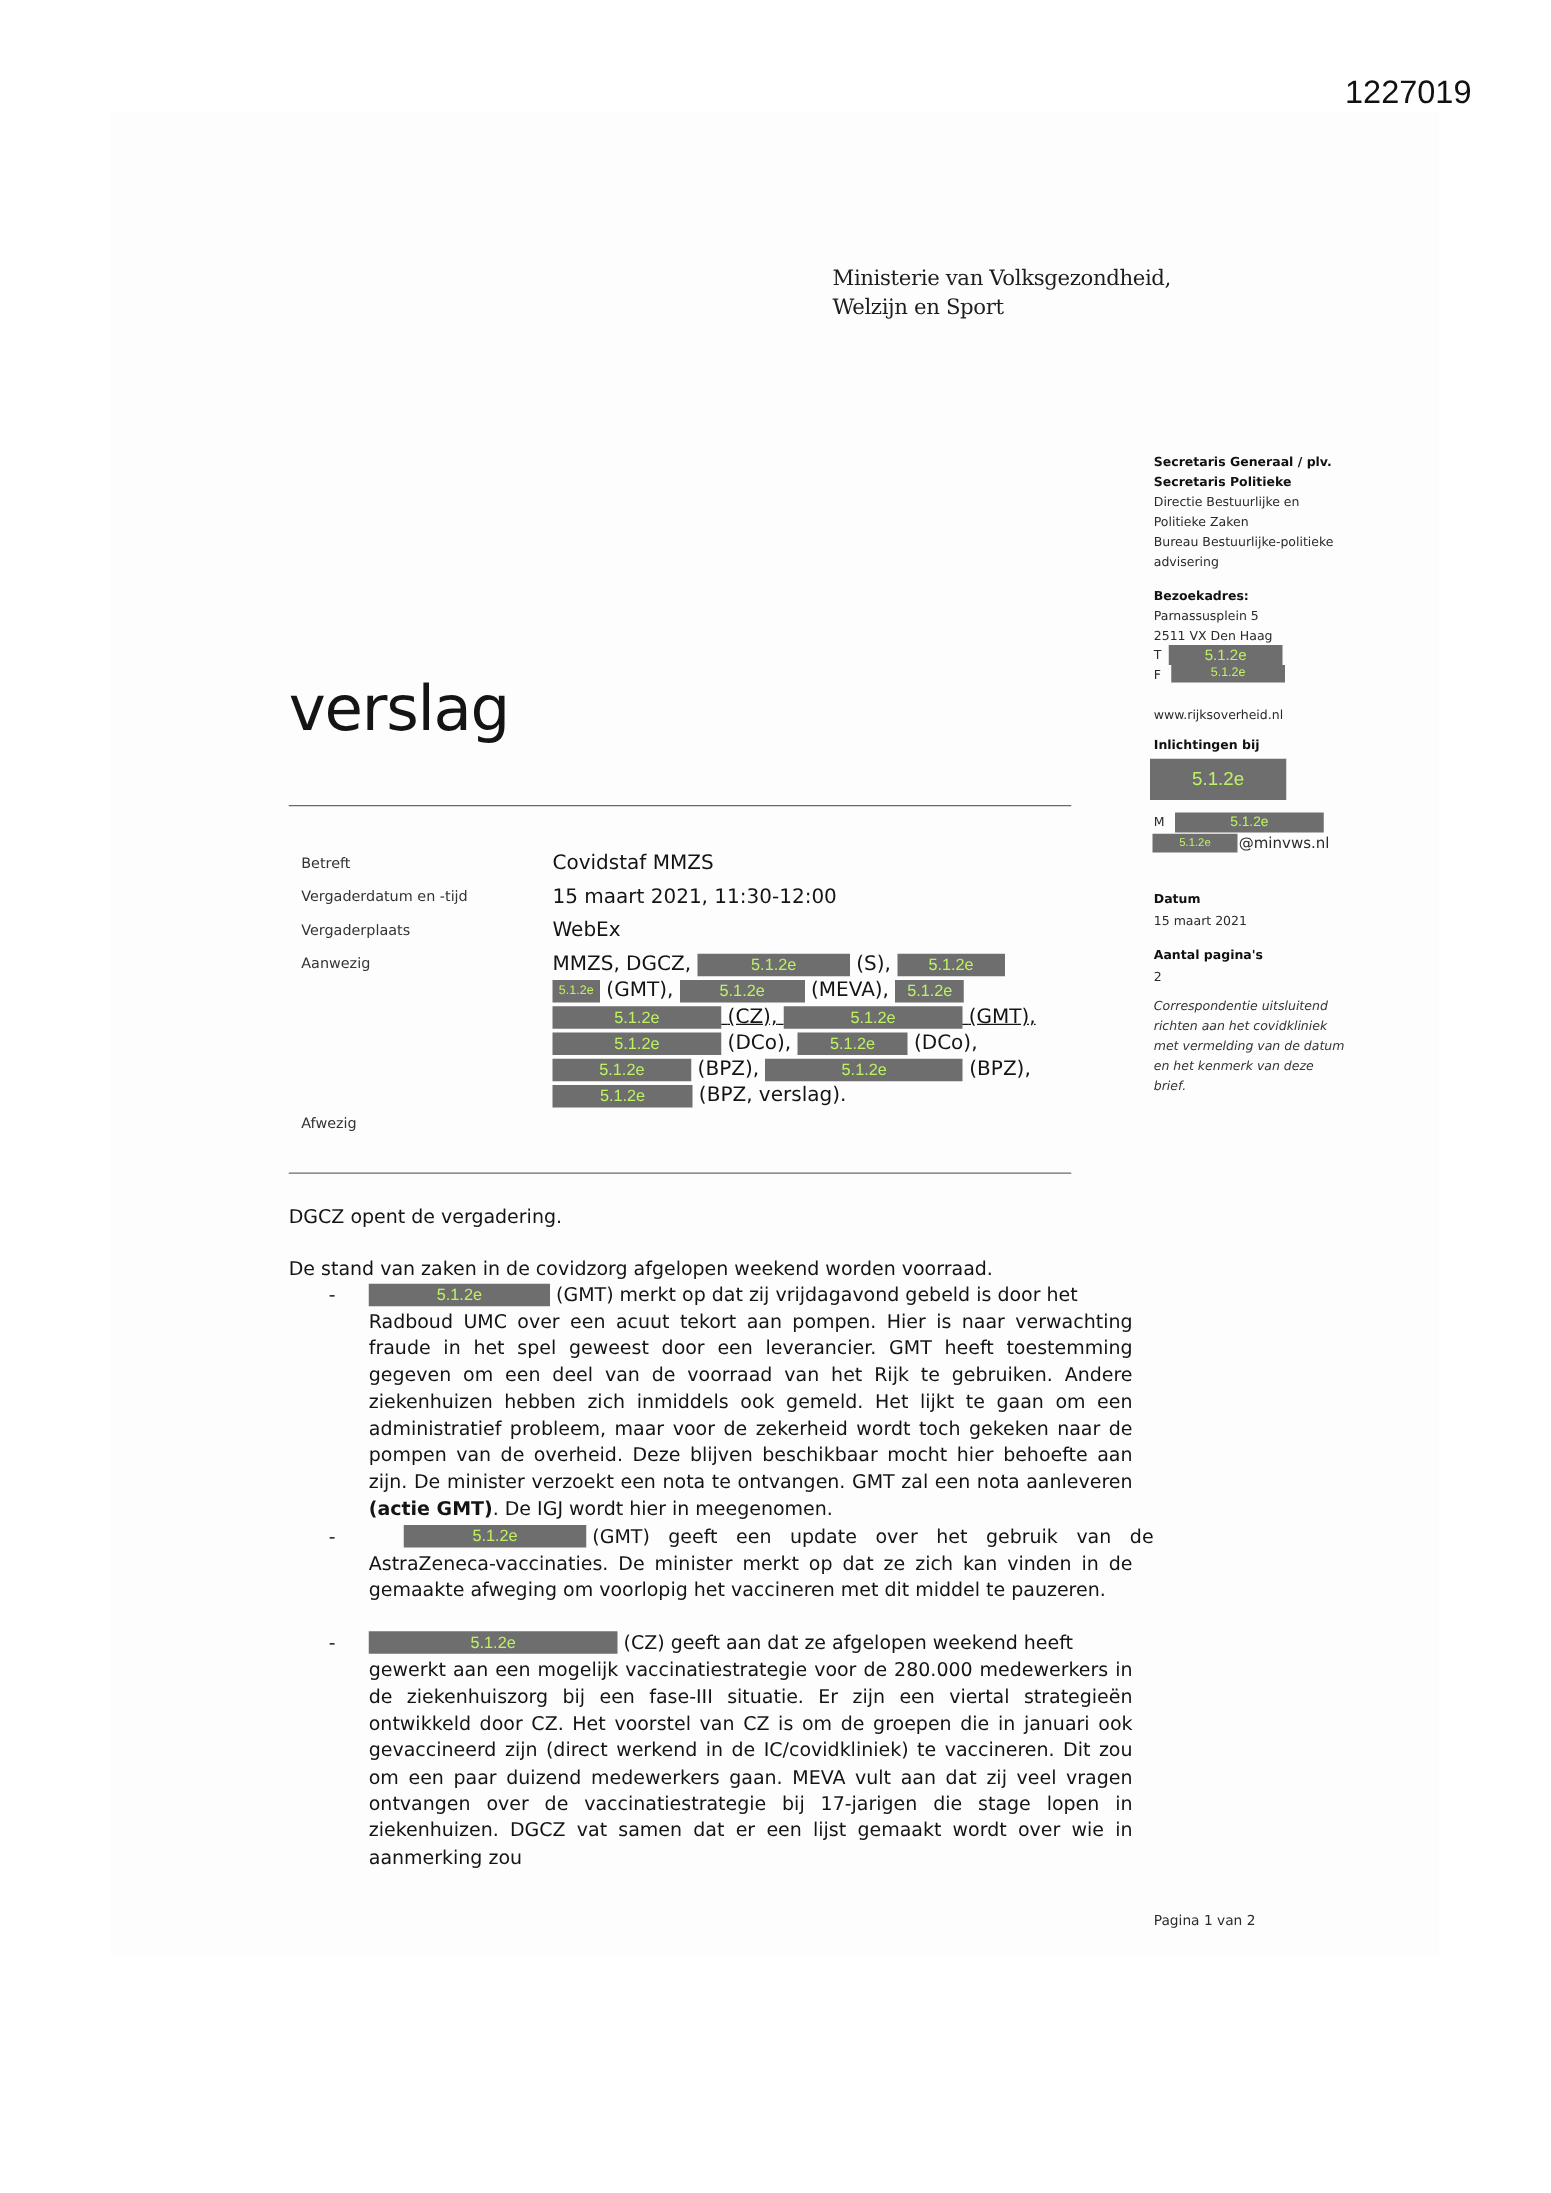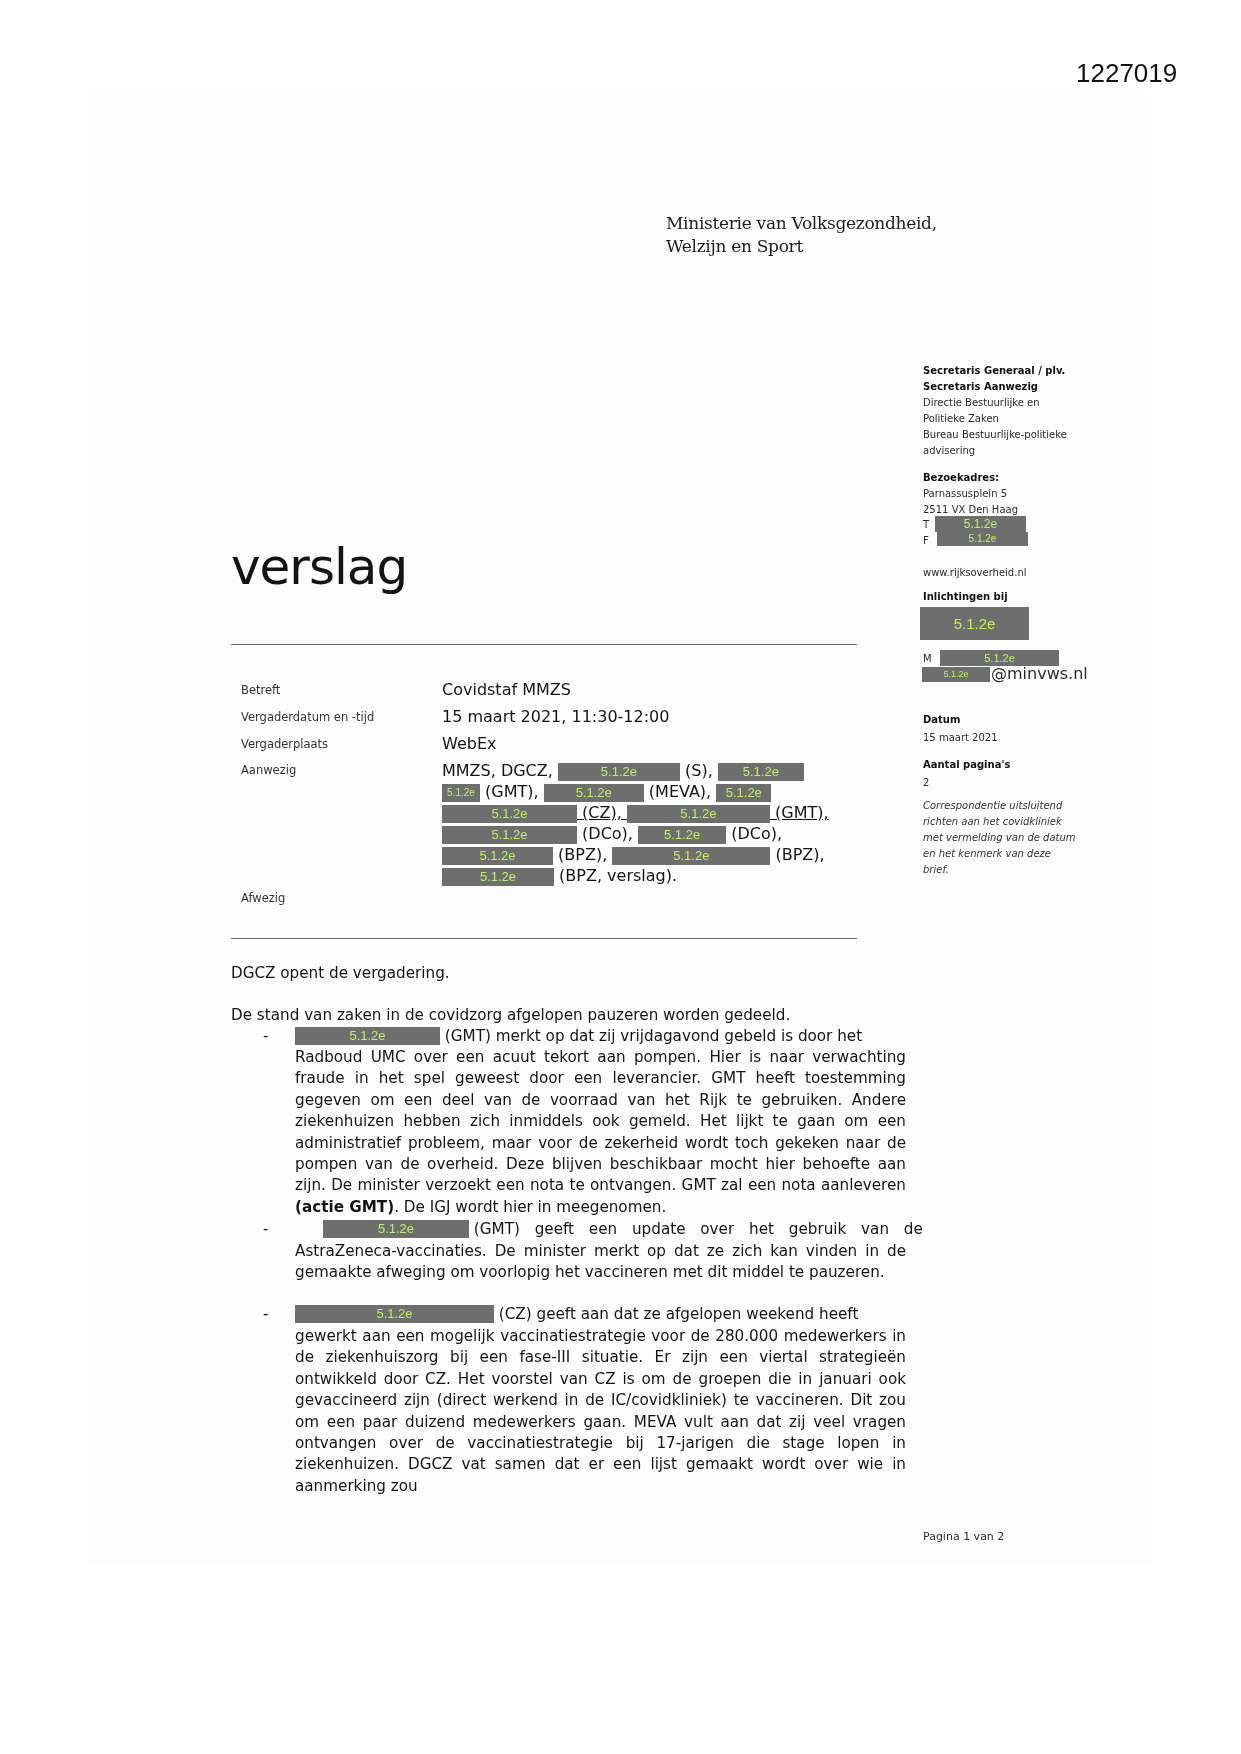--- a/index.html
+++ b/index.html
@@ -29,21 +29,21 @@
 
 <div class="ministry">
   <div>Ministerie van Volksgezondheid,</div>
   <div>Welzijn en Sport</div>
 </div>
 
 <div class="title">verslag</div>
 
 <div class="side" style="top:363px;">
   <div><b>Secretaris Generaal / plv.</b></div>
-  <div><b>Secretaris Aanwezig</b></div>
+  <div><b>Secretaris Politieke</b></div>
   <div>Directie Bestuurlijke en</div>
   <div>Politieke Zaken</div>
   <div>Bureau Bestuurlijke-politieke</div>
   <div>advisering</div>
 </div>
 <div class="side" style="top:470px;">
   <div><b>Bezoekadres:</b></div>
   <div>Parnassusplein 5</div>
   <div>2511 VX  Den Haag</div>
 </div>
@@ -57,21 +57,21 @@
 <span class="red abs-red" style="left:937px;top:532px;width:91px;height:14px;font-size:10px;line-height:14px;">5.1.2e</span>
 
 <div class="side" style="top:565px;">www.rijksoverheid.nl</div>
 <div class="side" style="top:589px;"><b>Inlichtingen bij</b></div>
 <span class="red abs-red" style="left:920px;top:607px;width:109px;height:33px;font-size:15px;line-height:33px;">5.1.2e</span>
 <div class="side" style="top:651px;">
   <span>M</span>
 </div>
 <span class="red abs-red" style="left:940px;top:650px;width:119px;height:16px;font-size:11px;line-height:16px;">5.1.2e</span>
 <span class="red abs-red" style="left:922px;top:667px;width:68px;height:15px;font-size:9px;line-height:15px;">5.1.2e</span>
-<div class="side" style="top:666px;left:991px;font-size:16px;">@minvws.nl</div>
+<div class="side" style="top:666px;left:991px;font-size:12px;">@minvws.nl</div>
 
 <div class="side" style="top:712px;">
   <div><b>Datum</b></div>
   <div style="margin-top:2px;">15 maart 2021</div>
 </div>
 <div class="side" style="top:757px;">
   <div><b>Aantal pagina's</b></div>
   <div style="margin-top:2px;">2</div>
 </div>
 <div class="side" style="top:798px;">
@@ -131,21 +131,21 @@
 <div class="meta-val" style="top:866px;">
   <span class="red" style="width:112px;height:18px;font-size:13px;line-height:18px;">5.1.2e</span>
   <span>(BPZ, verslag).</span>
 </div>
 
 <div class="meta-label" style="top:891px;">Afwezig</div>
 
 <div class="hr" style="top:938px;"></div>
 
 <div class="body-text" style="top:964px;">DGCZ opent de vergadering.</div>
-<div class="body-text" style="top:1006px;">De stand van zaken in de covidzorg afgelopen pauzeren worden gedeeld.</div>
+<div class="body-text" style="top:1006px;">De stand van zaken in de covidzorg afgelopen weekend worden voorraad.</div>
 
 <div class="dash" style="top:1027px;">-</div>
 <div class="body-text" style="left:295px;top:1027px;">
   <span class="red" style="width:145px;height:18px;font-size:13px;line-height:18px;vertical-align:1px;">5.1.2e</span>
   <span>(GMT) merkt op dat zij vrijdagavond gebeld is door het</span>
 </div>
 <div class="para" style="top:1047px;">
   <span>Radboud UMC over een acuut tekort aan pompen. Hier is naar verwachting fraude in het spel geweest door een leverancier. GMT heeft toestemming gegeven om een deel van de voorraad van het Rijk te gebruiken. Andere ziekenhuizen hebben zich inmiddels ook gemeld. Het lijkt te gaan om een administratief probleem, maar voor de zekerheid wordt toch gekeken naar de pompen van de overheid. Deze blijven beschikbaar mocht hier behoefte aan zijn. De minister verzoekt een nota te ontvangen. GMT zal een nota aanleveren</span>
   <b>(actie GMT)</b><span>. De IGJ wordt hier in meegenomen.</span>
 </div>

